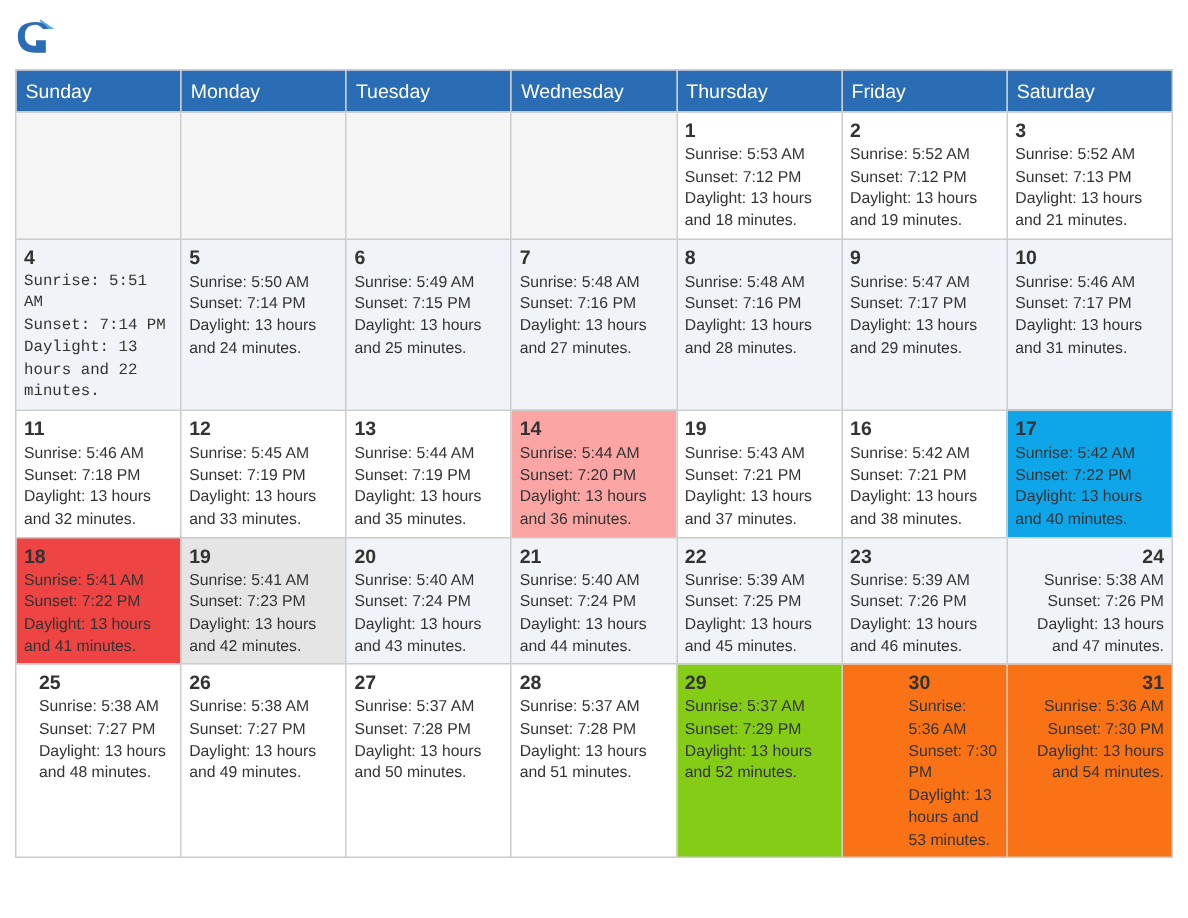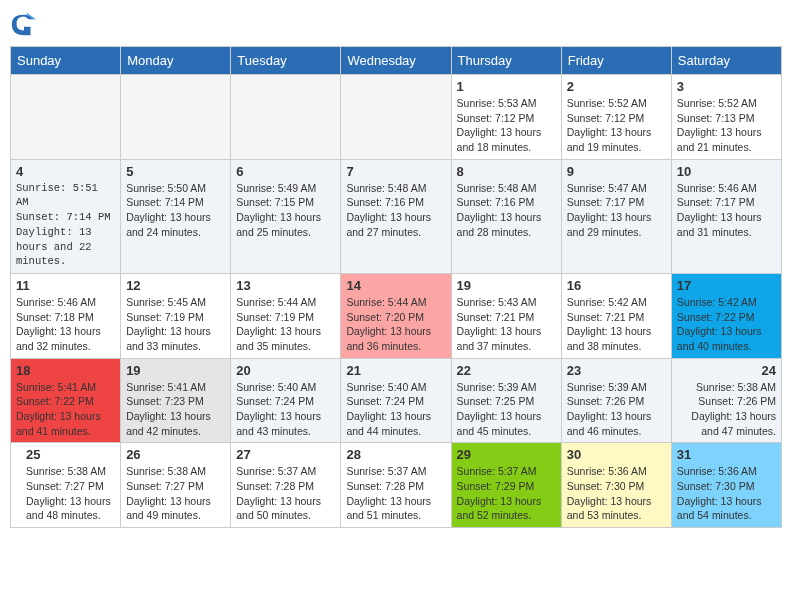--- a/index.html
+++ b/index.html
@@ -305,27 +305,27 @@
           <div class="day-info" style="white-space: pre-line;">Sunrise: 5:37 AM
 Sunset: 7:28 PM
 Daylight: 13 hours and 51 minutes.</div>
         </td>
         <td style="background: #84cc16;">
           <span class="day-number">29</span>
           <div class="day-info" style="white-space: pre-line;">Sunrise: 5:37 AM
 Sunset: 7:29 PM
 Daylight: 13 hours and 52 minutes.</div>
         </td>
-        <td style="background: #fef9c3;">
+        <td style="background: #f97316; padding-left: 44px;">
           <span class="day-number">30</span>
           <div class="day-info" style="white-space: pre-line;">Sunrise: 5:36 AM
 Sunset: 7:30 PM
 Daylight: 13 hours and 53 minutes.</div>
         </td>
-        <td style="background: #7dd3fc;">
+        <td style="background: #f97316; text-align: right;">
           <span class="day-number">31</span>
           <div class="day-info" style="white-space: pre-line;">Sunrise: 5:36 AM
 Sunset: 7:30 PM
 Daylight: 13 hours and 54 minutes.</div>
         </td>
       </tr>
     </tbody>
 </table>
 
 </body></html>

